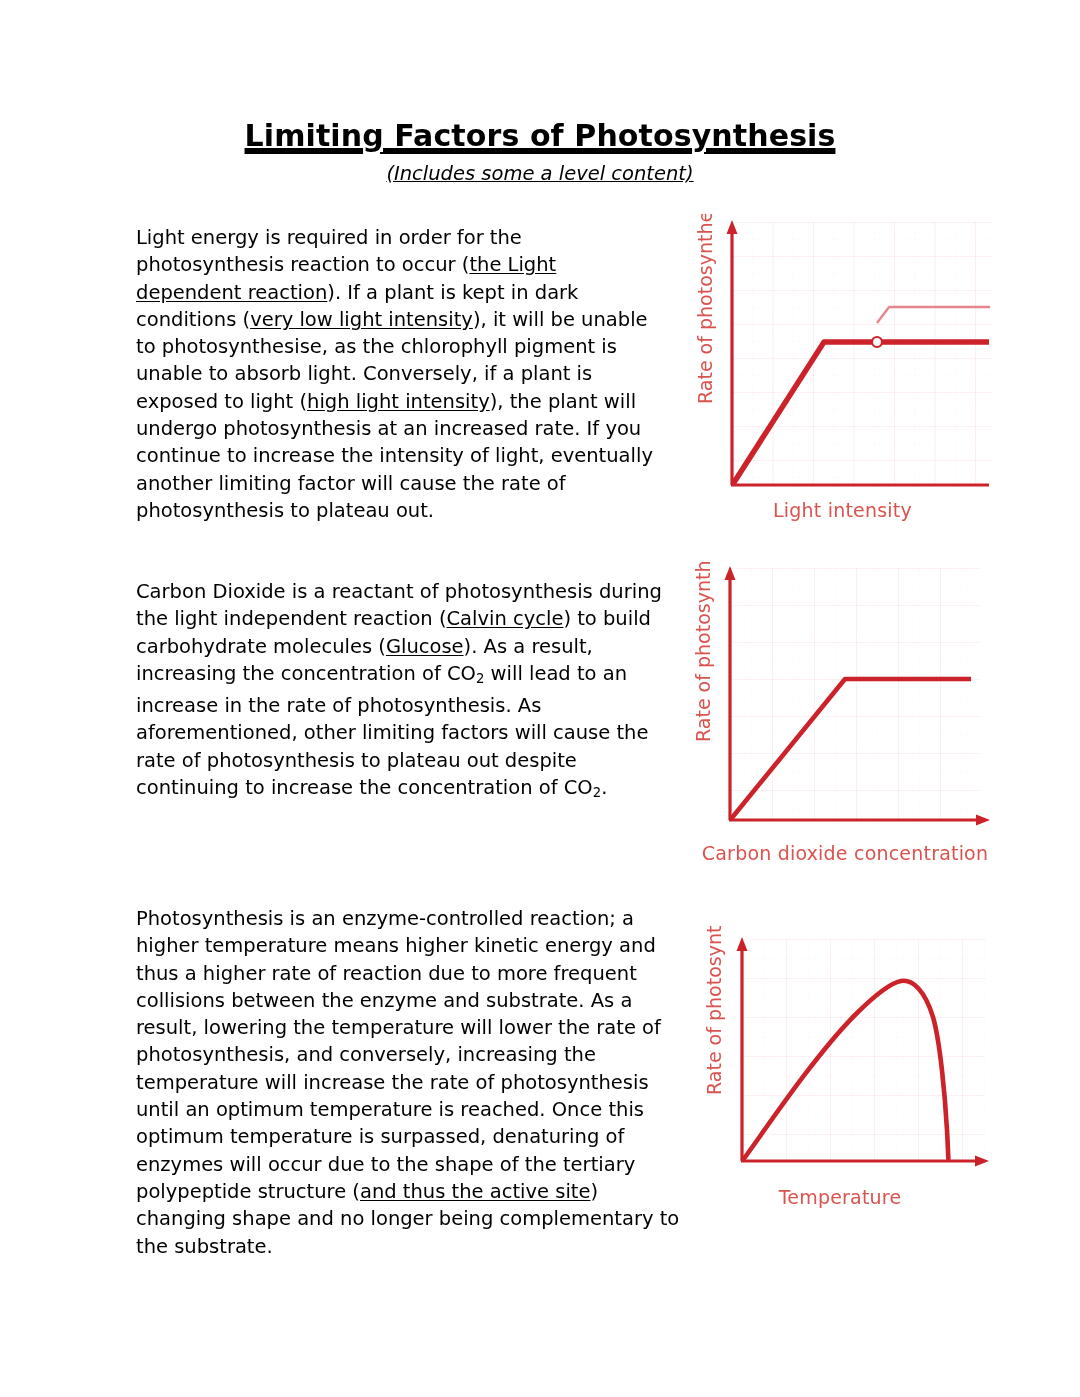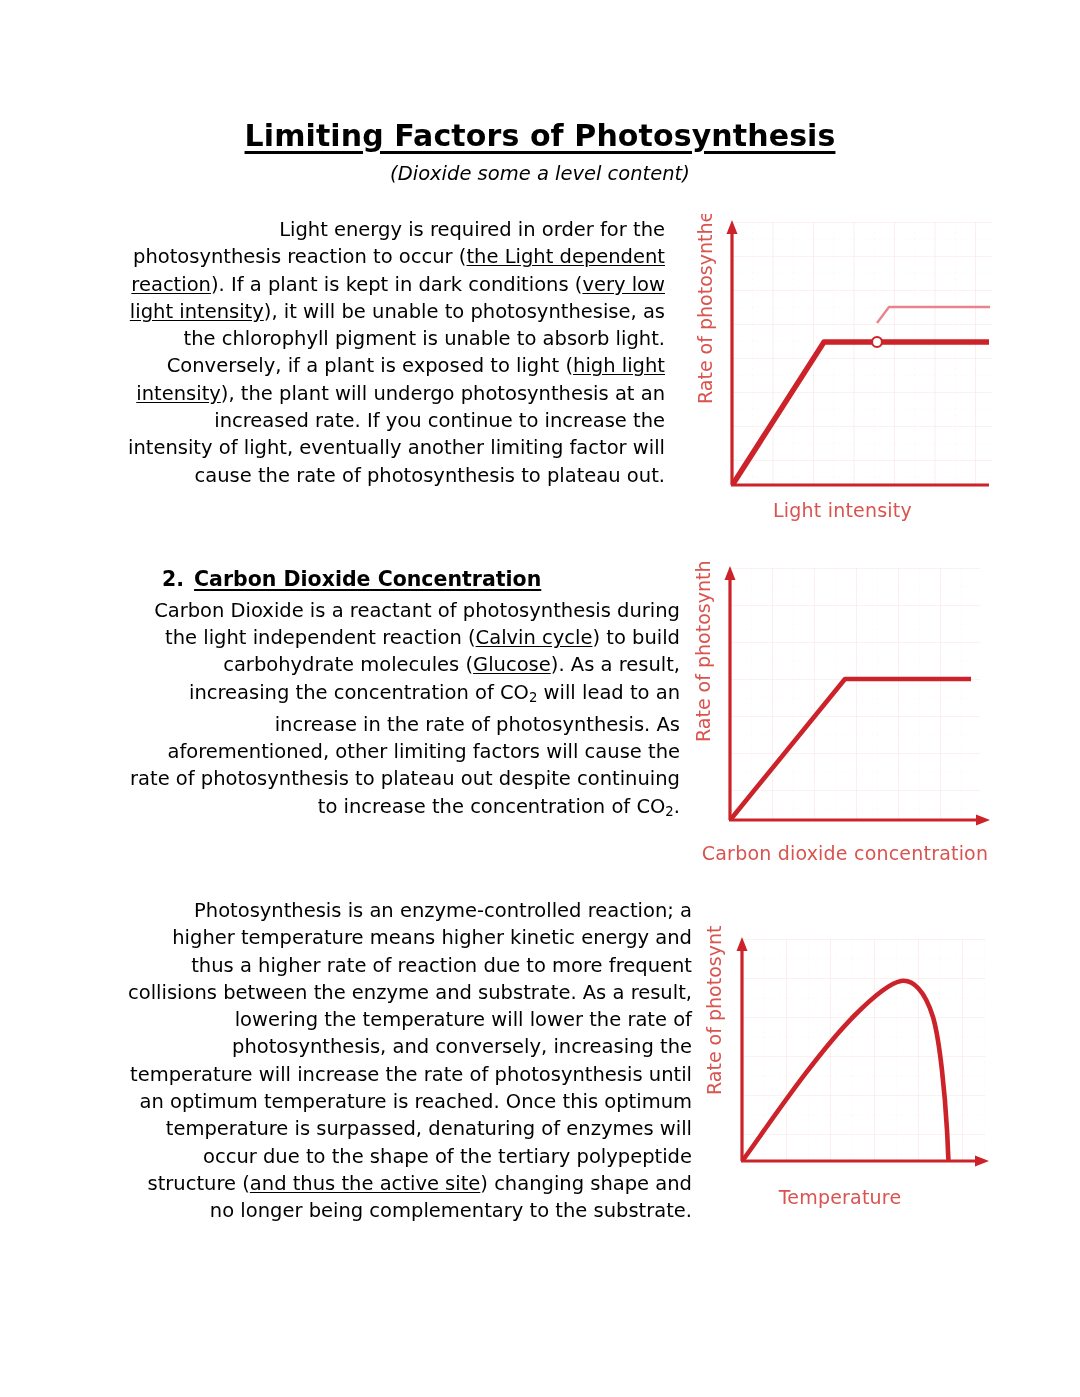--- a/index.html
+++ b/index.html
@@ -14,20 +14,21 @@
     color: #000000;
     position: relative;
     overflow: hidden;
   }
   .page {
     position: relative;
     width: 1080px;
     height: 1397px;
     box-sizing: border-box;
     padding: 0;
+    text-decoration: underline;
   }
 
   
   .title-block {
     text-align: center;
     padding-top: 118px;
   }
   .doc-title {
     font-size: 30px;
     font-weight: bold;
@@ -54,22 +55,22 @@
     text-decoration: none;
   }
   .sec-heading .htext {
     text-decoration: underline;
     text-underline-offset: 3px;
     margin-left: 10px;
   }
   .sec-body {
     font-size: 19.5px;
     line-height: 27.3px;
-    margin: 4px;
-    text-align: right;
+    margin: 12px;
+    text-align: left;
     hyphens: none;
   }
   .u { text-decoration: underline; text-underline-offset: 2px; }
   sub { font-size: 0.68em; vertical-align: -0.22em; }
 
   .text-col {
     position: absolute;
     left: 124px;
   }
 
@@ -87,21 +88,21 @@
     letter-spacing: 0.2px;
   }
 </style>
 </head>
 <body>
 
 <div class="page">
 
   <div class="title-block">
     <h1 class="doc-title">Limiting Factors of Photosynthesis</h1>
-    <div class="doc-subtitle">(Dioxide some a level content)</div>
+    <div class="doc-subtitle">(Includes some a level content)</div>
   </div>
 
   <div class="text-col" style="top:212px; width:545px;">
     <p class="sec-body">Light energy is required in order for the photosynthesis reaction to occur (<span class="u">the Light dependent reaction</span>). If a plant is kept in dark conditions (<span class="u">very low light intensity</span>), it will be unable to photosynthesise, as the chlorophyll pigment is unable to absorb light. Conversely, if a plant is exposed to light (<span class="u">high light intensity</span>), the plant will undergo photosynthesis at an increased rate. If you continue to increase the intensity of light, eventually another limiting factor will cause the rate of photosynthesis to plateau out.</p>
   </div>
 
   <div class="chart-wrap" style="left:690px; top:214px;">
     <svg class="chart-svg" width="305" height="275" viewBox="0 0 305 275">
       <defs>
         <pattern id="gridA" width="40.5" height="34" patternUnits="userSpaceOnUse" x="42" y="8">
@@ -128,23 +129,20 @@
       <polyline points="43,270 134,128 299,128" fill="none" stroke="#cc2229" stroke-width="5.4" stroke-linejoin="round" stroke-linecap="butt"></polyline>
 
       <circle cx="187" cy="128" r="5" fill="#ffffff" stroke="#cc2229" stroke-width="2.2"></circle>
 
       <text x="22" y="190" transform="rotate(-90 22 190)" fill="#d9534f" font-size="19" font-family="DejaVu Sans, Liberation Sans, sans-serif">Rate of photosynthesis</text>
     </svg>
     <div class="axis-caption" style="width:305px; margin-top:10px;">Light intensity</div>
   </div>
 
   <div class="text-col" style="top:566px; width:560px;">
-    <div class="sec-heading">
-      <span class="num">2.</span><span class="htext">Carbon Dioxide Concentration</span>
-    </div>
     <p class="sec-body">Carbon Dioxide is a reactant of photosynthesis during the light independent reaction (<span class="u">Calvin cycle</span>) to build carbohydrate molecules (<span class="u">Glucose</span>). As a result, increasing the concentration of CO<sub>2</sub> will lead to an increase in the rate of photosynthesis. As aforementioned, other limiting factors will cause the rate of photosynthesis to plateau out despite continuing to increase the concentration of CO<sub>2</sub>.</p>
   </div>
 
   <div class="chart-wrap" style="left:690px; top:562px;">
     <svg class="chart-svg" width="310" height="272" viewBox="0 0 310 272">
       <defs>
         <pattern id="gridB" width="42" height="37" patternUnits="userSpaceOnUse" x="40" y="6">
           <path d="M0 0 H42" stroke="#f9e6e8" stroke-width="1.2"></path>
           <path d="M0 0 V37" stroke="#f9e6e8" stroke-width="1.2"></path>
         </pattern>

